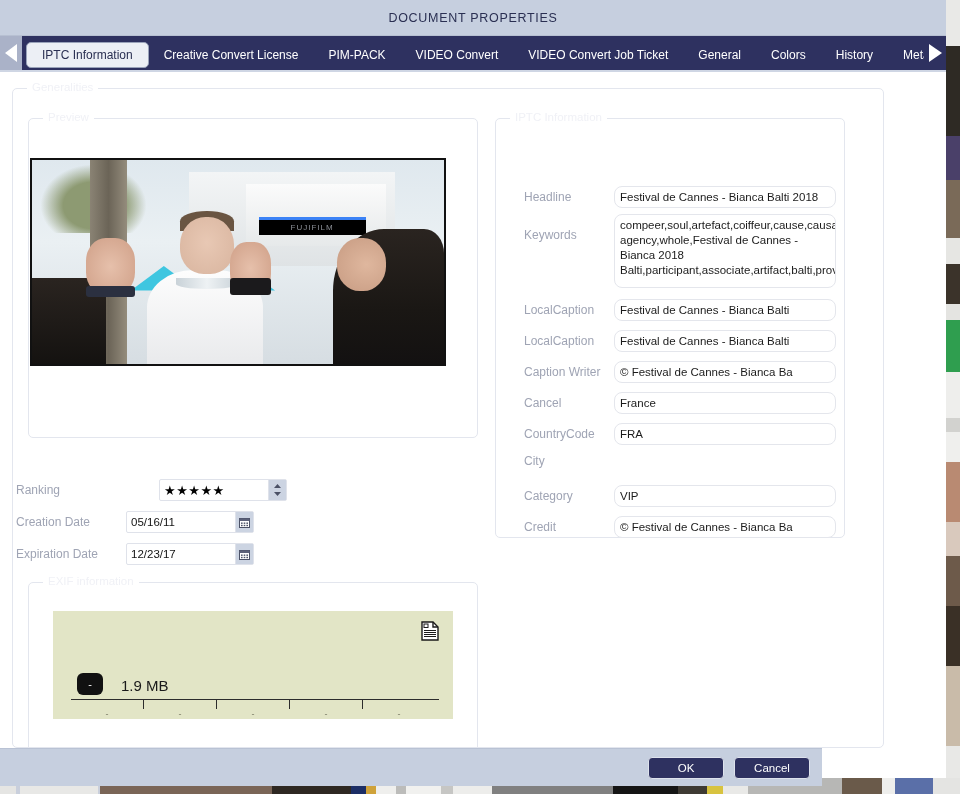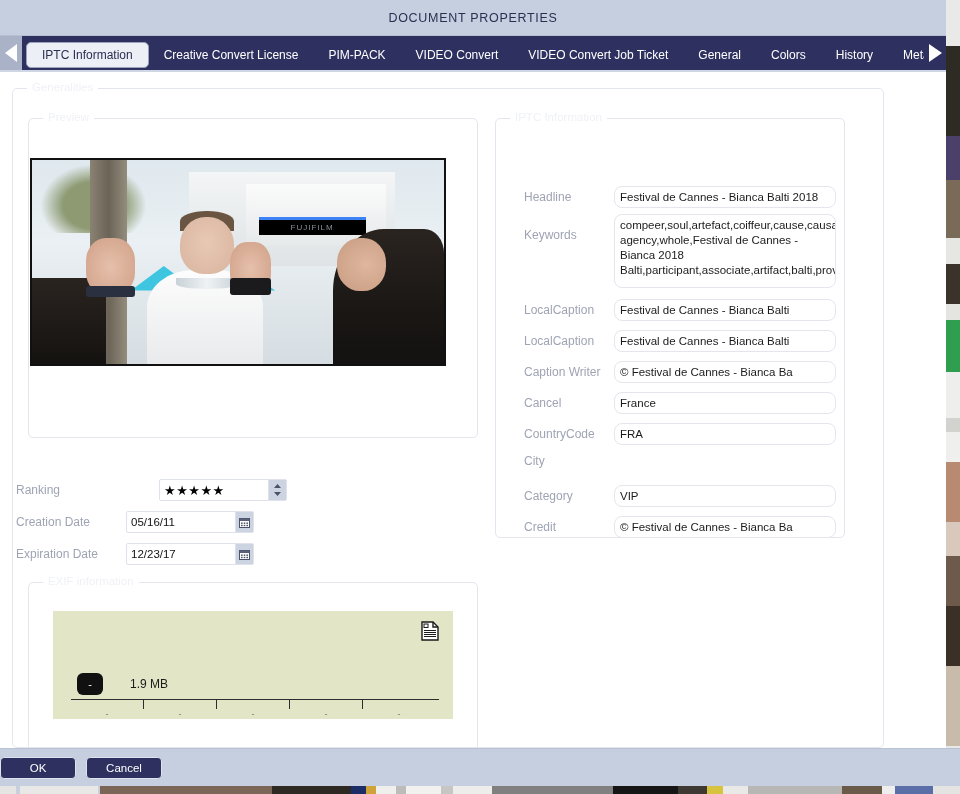--- a/index.html
+++ b/index.html
@@ -238,46 +238,46 @@
   .exif-badge {
     position: absolute; left: 24px; top: 62px;
     width: 26px; height: 22px;
     background: #111111;
     border-radius: 6px;
     color: #ffffff;
     font-size: 11px;
     display: flex; align-items: center; justify-content: center;
   }
   .exif-value {
-    position: absolute; left: 77px; top: 66px;
-    font-size: 12px; color: #1a1a1a;
+    position: absolute; left: 68px; top: 66px;
+    font-size: 15px; color: #1a1a1a;
   }
   .exif-axis {
     position: absolute; left: 18px; top: 88px;
     width: 368px; height: 1px;
     background: #2c2c2c;
   }
   .exif-tick {
     position: absolute; top: 88px;
     width: 1px; height: 10px;
     background: #2c2c2c;
   }
   .exif-ticklabel {
     position: absolute; top: 98px;
     font-size: 9px; color: #7b7d66;
     transform: translateX(-50%);
   }
 
   
   .footer {
     position: absolute; left: 0; top: 748px;
-    width: 960px; height: 38px;
+    width: 822px; height: 38px;
     background: #c6cfdf;
     border-top: 1px solid #b9c2d4;
-    display: flex; align-items: center; 
+    display: flex; align-items: center; justify-content: flex-end;
     padding-right: 12px;
     gap: 10px;
   }
   .dlg-btn {
     width: 76px; height: 22px;
     background: #2e3160;
     border: 1px solid #dde2ec;
     border-radius: 4px;
     color: #ffffff;
     font-size: 11.5px;

